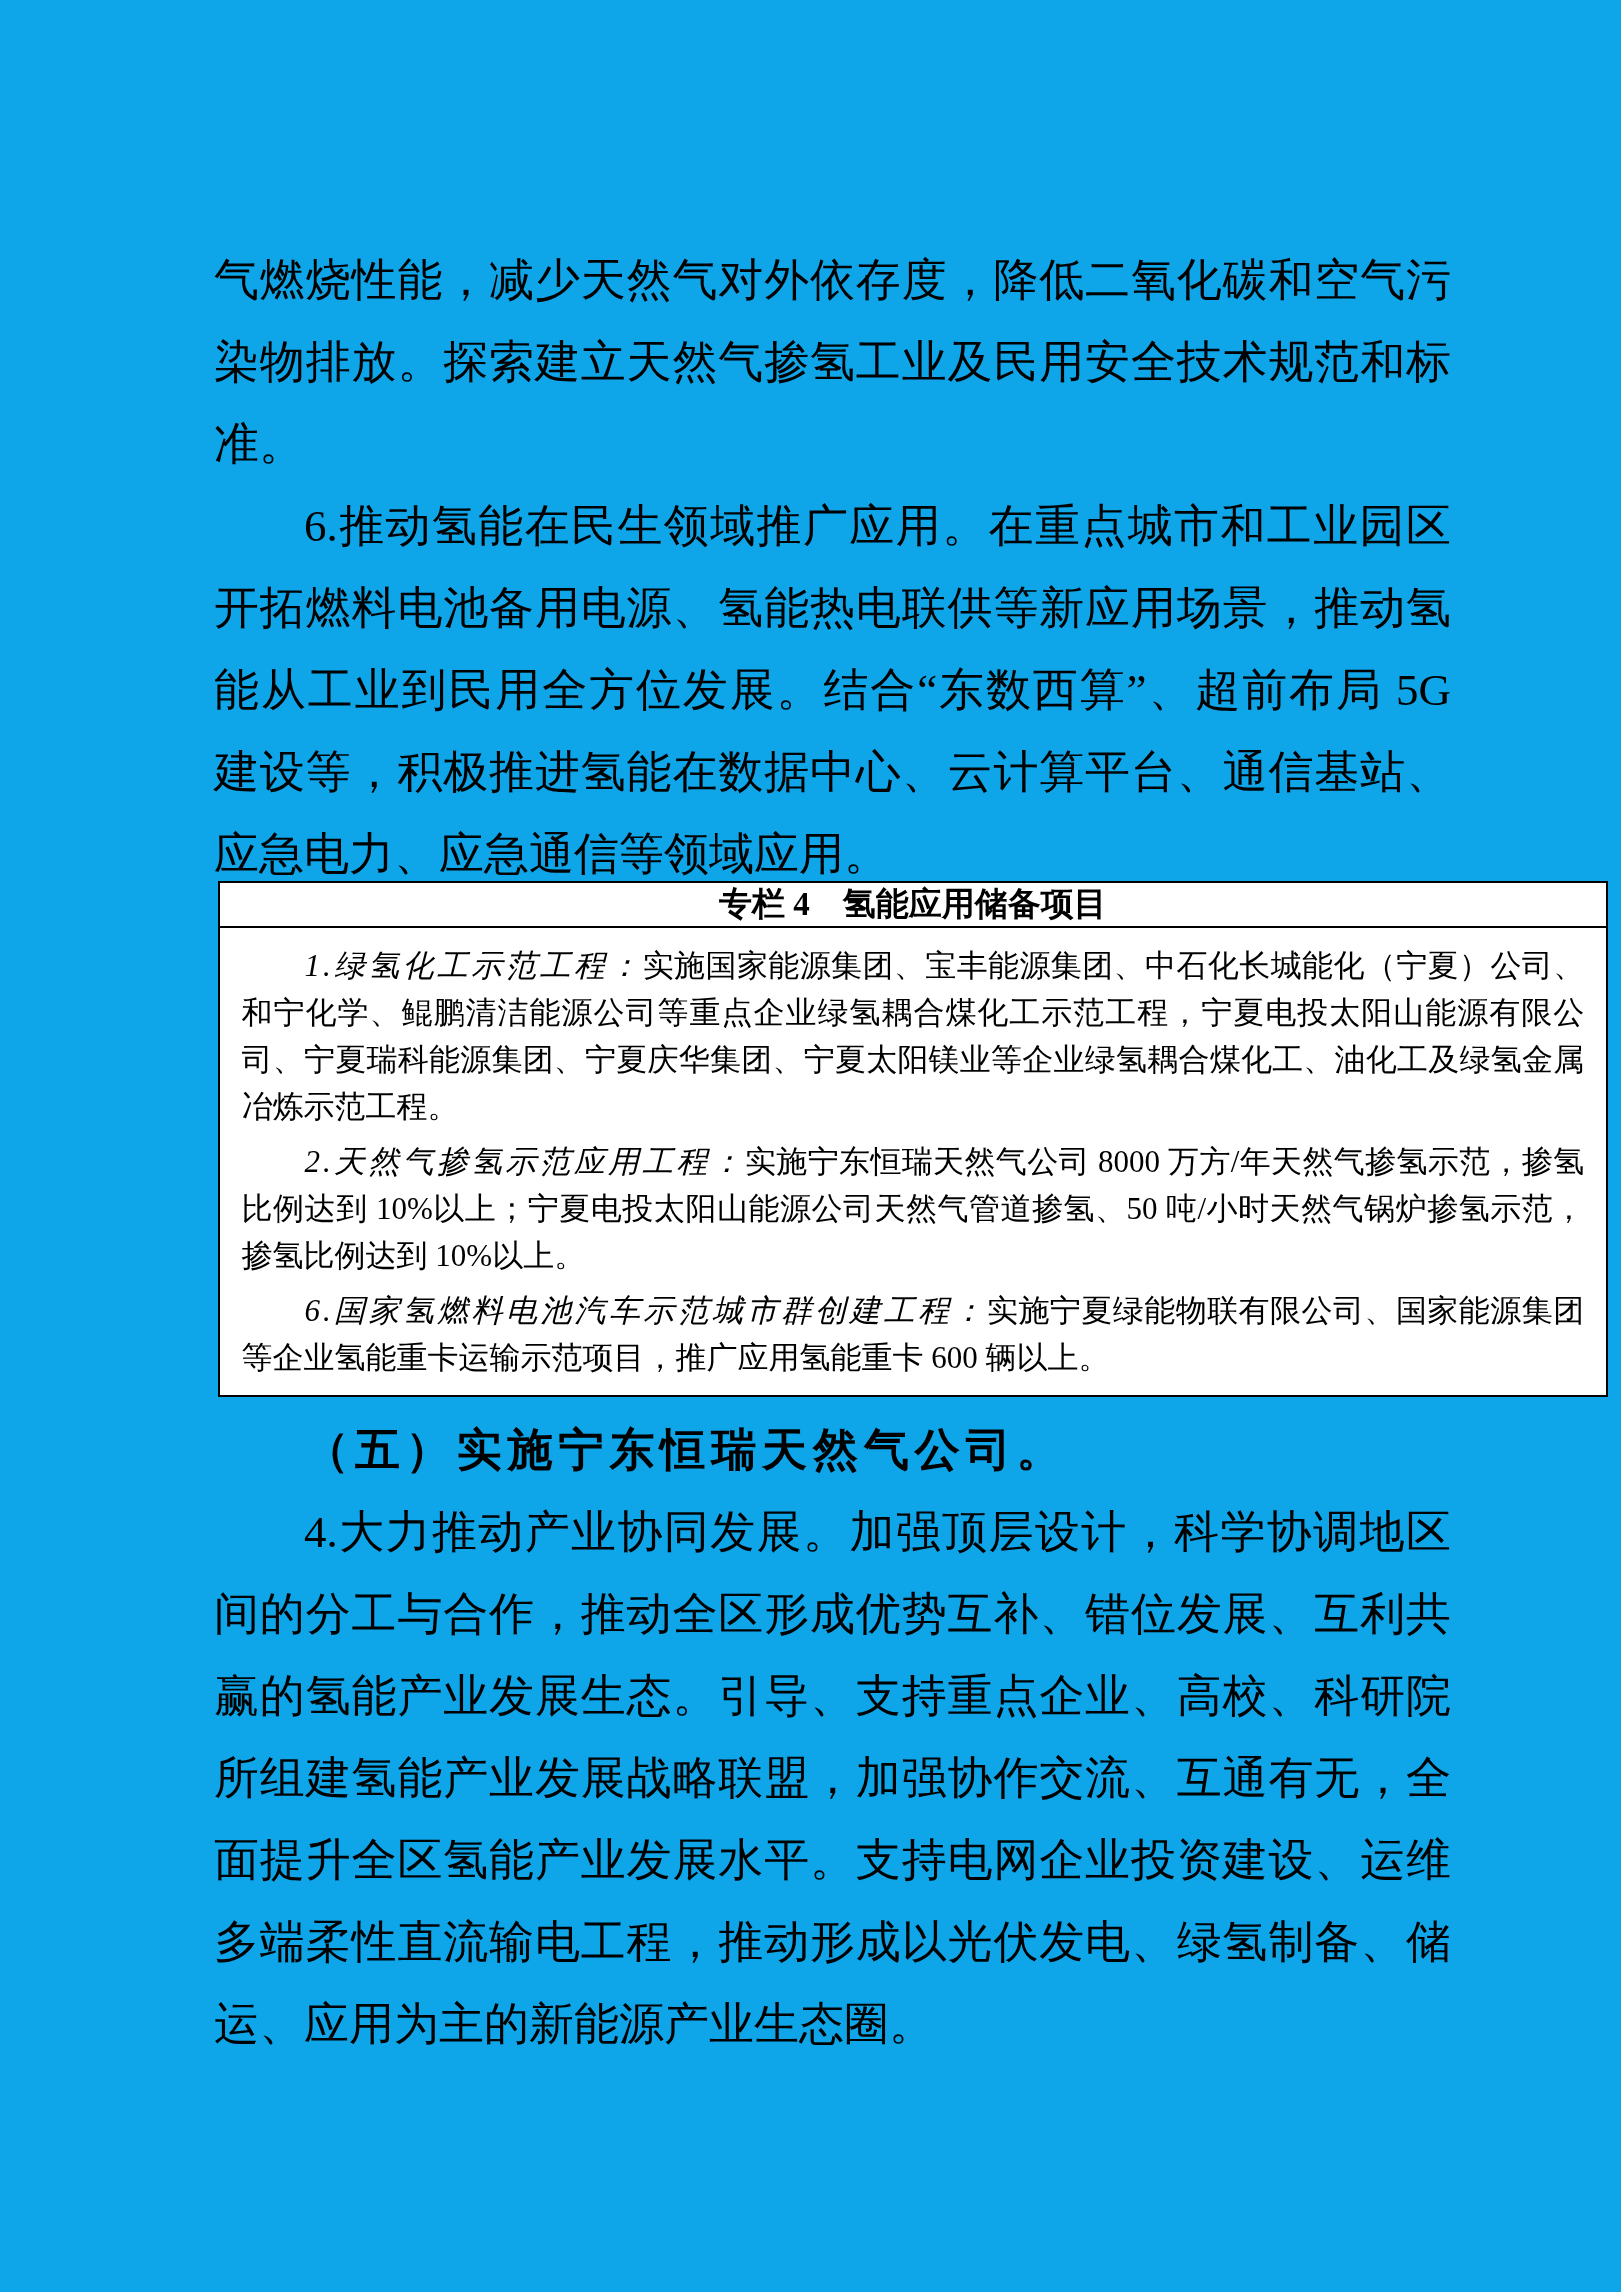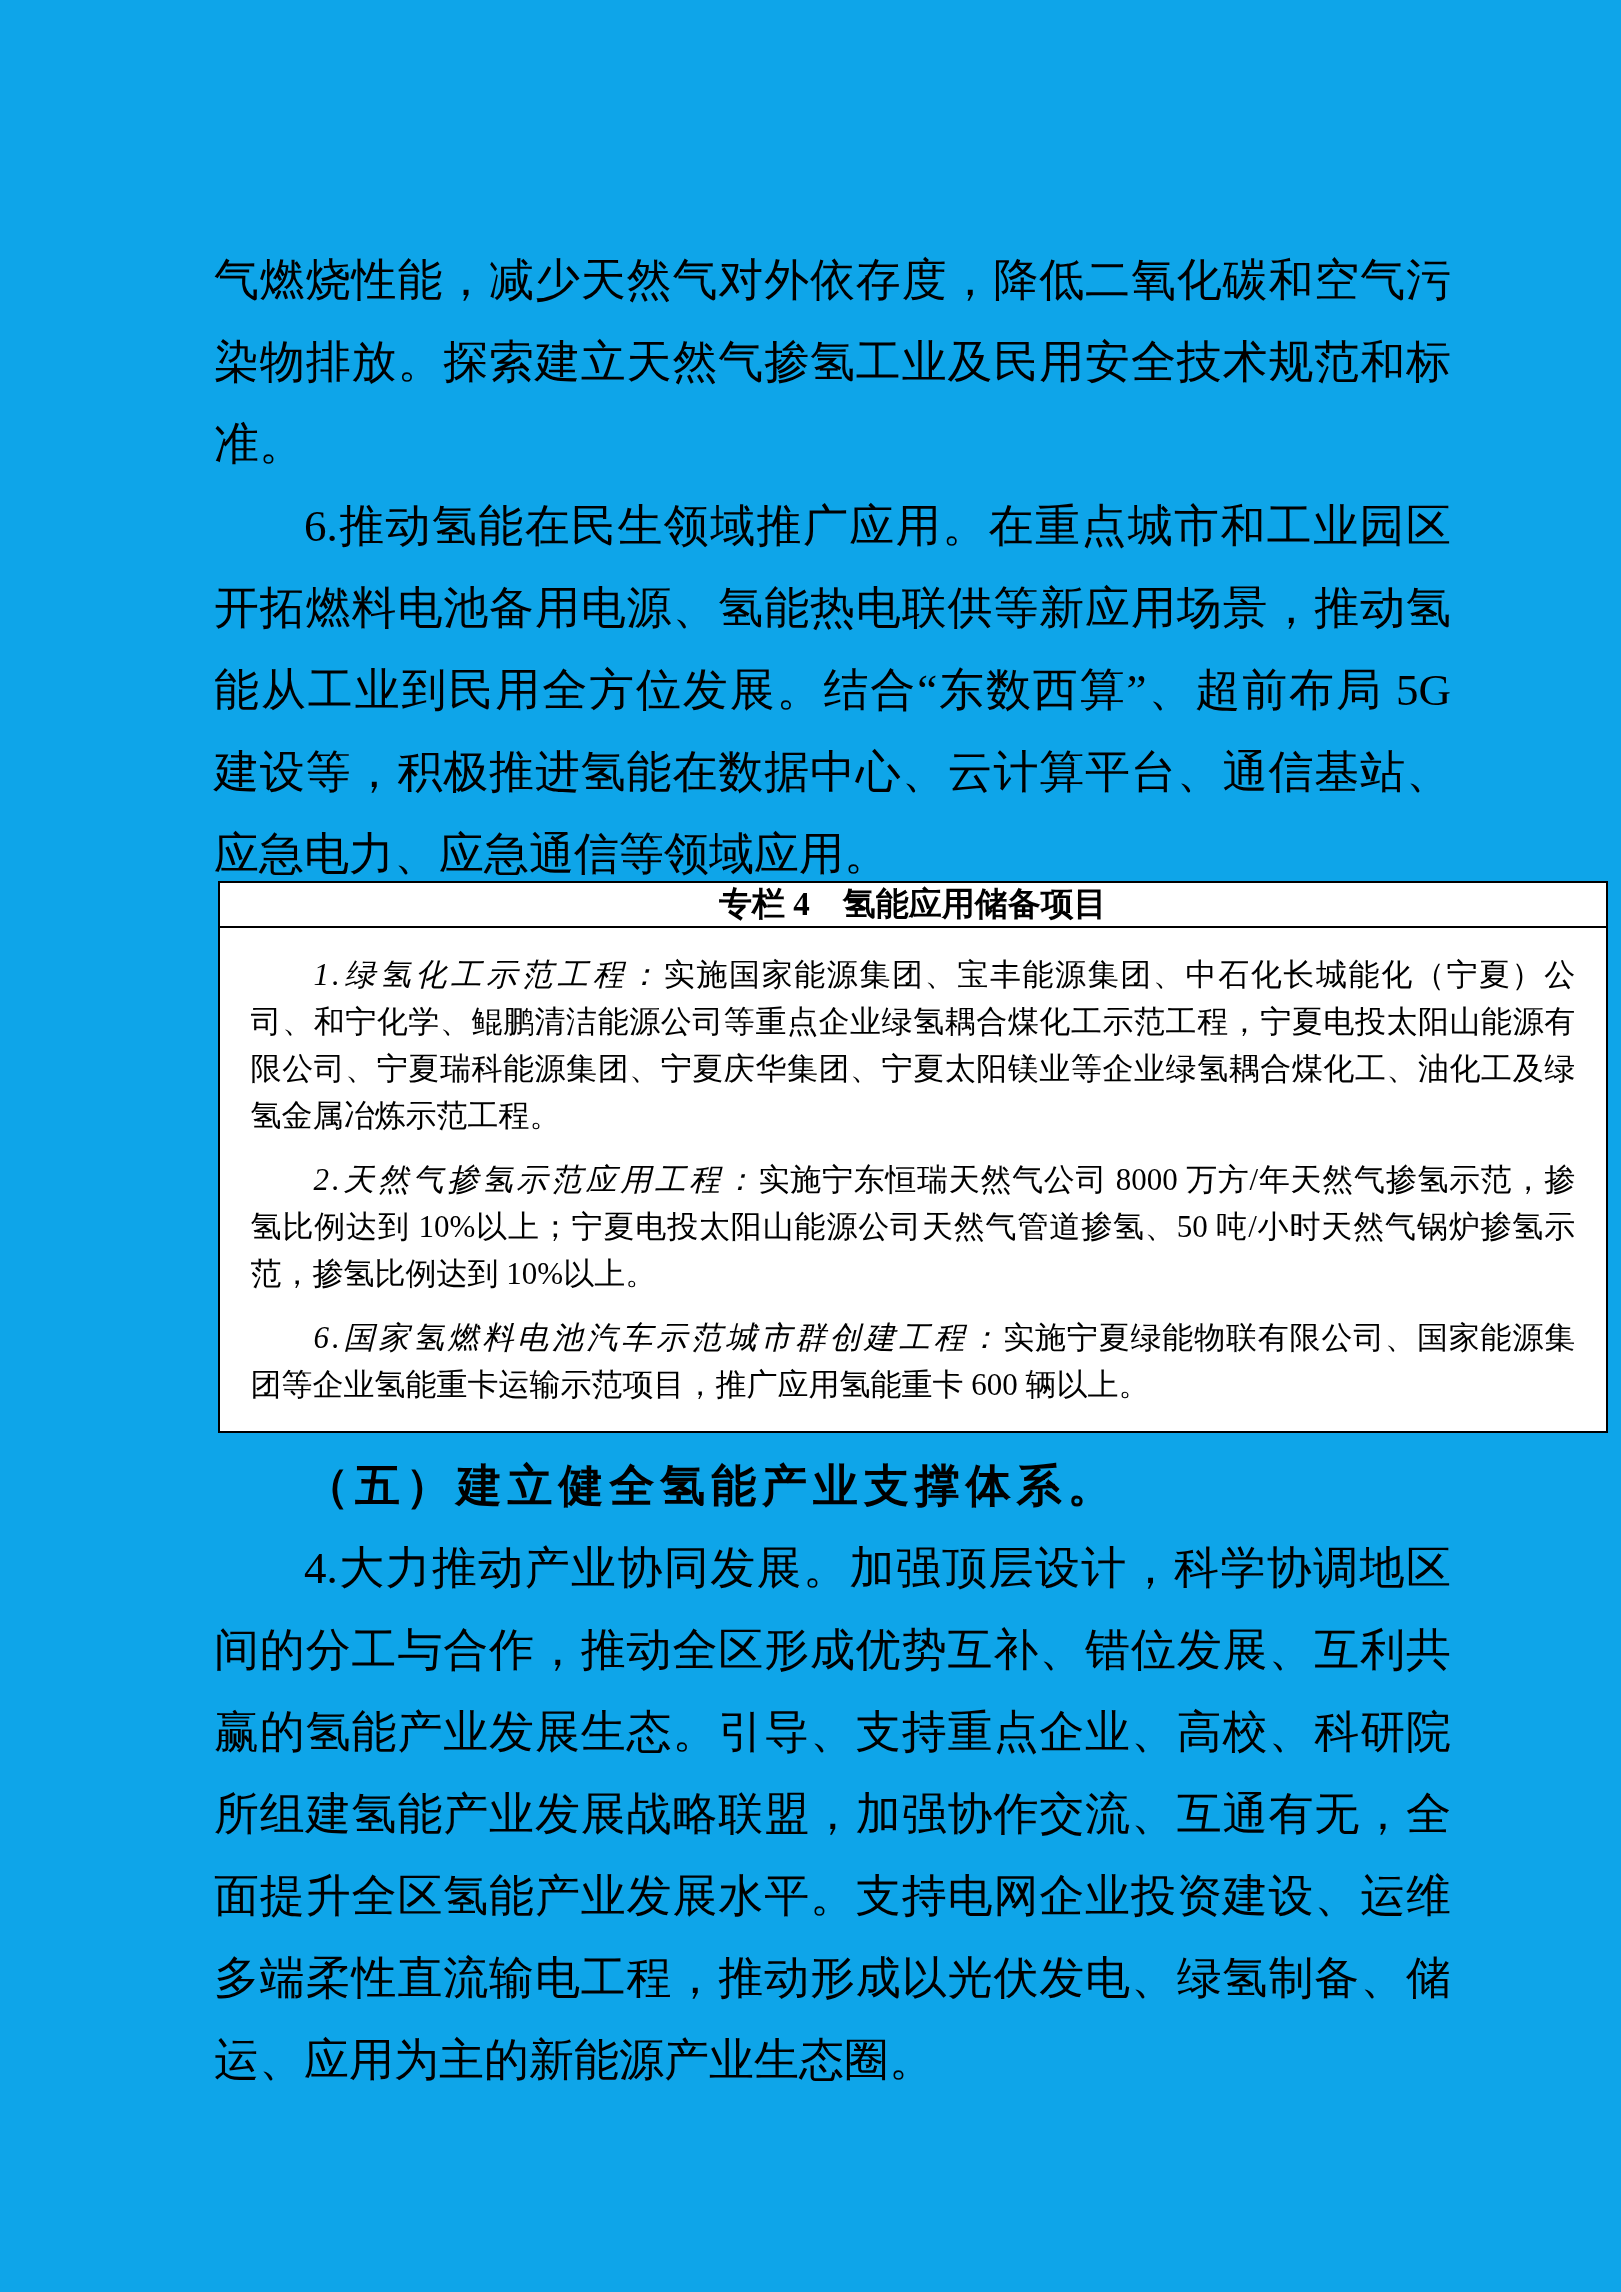--- a/index.html
+++ b/index.html
@@ -41,21 +41,21 @@
     box-sizing:border-box;
     border-bottom:2px solid #000000;
     height:45px;
     line-height:43px;
     text-align:center;
     font-weight:bold;
     font-size:33px;
   }
   .feature-box-body{ padding:5.9px 13.7px; }
   .box-para{
-    margin:17px;
+    margin:8px;
     font-size:31px;
     line-height:47px;
     text-indent:63px;
     text-align:justify;
     text-justify:inter-ideograph;
   }
   .box-lead{
     font-style:italic;
     letter-spacing:2.9px;
   }
@@ -81,19 +81,19 @@
 
     <div class="feature-box">
       <div class="feature-box-header">专栏 4　氢能应用储备项目</div>
       <div class="feature-box-body">
         <p class="box-para"><span class="box-lead">1.绿氢化工示范工程：</span><span>实施国家能源集团、宝丰能源集团、中石化长城能化（宁夏）公司、和宁化学、鲲鹏清洁能源公司等重点企业绿氢耦合煤化工示范工程，宁夏电投太阳山能源有限公司、宁夏瑞科能源集团、宁夏庆华集团、宁夏太阳镁业等企业绿氢耦合煤化工、油化工及绿氢金属冶炼示范工程。</span></p>
         <p class="box-para"><span class="box-lead">2.天然气掺氢示范应用工程：</span><span>实施宁东恒瑞天然气公司 8000 万方/年天然气掺氢示范，掺氢比例达到 10%以上；宁夏电投太阳山能源公司天然气管道掺氢、50 吨/小时天然气锅炉掺氢示范，掺氢比例达到 10%以上。</span></p>
         <p class="box-para"><span class="box-lead">6.国家氢燃料电池汽车示范城市群创建工程：</span><span>实施宁夏绿能物联有限公司、国家能源集团等企业氢能重卡运输示范项目，推广应用氢能重卡 600 辆以上。</span></p>
       </div>
     </div>
 
-    <p class="section-heading">（五）建立健全氢能产业支撑体系。</p>
+    <p class="section-heading">（五）实施宁东恒瑞天然气公司。</p>
 
     <p class="body-para indent"><span class="lead-bold">4.大力推动产业协同发展。</span><span>加强顶层设计，科学协调地区间的分工与合作，推动全区形成优势互补、错位发展、互利共赢的氢能产业发展生态。引导、支持重点企业、高校、科研院所组建氢能产业发展战略联盟，加强协作交流、互通有无，全面提升全区氢能产业发展水平。支持电网企业投资建设、运维多端柔性直流输电工程，推动形成以光伏发电、绿氢制备、储运、应用为主的新能源产业生态圈。</span></p>
 
   </div>
 </div>
 
 
 </body></html>

